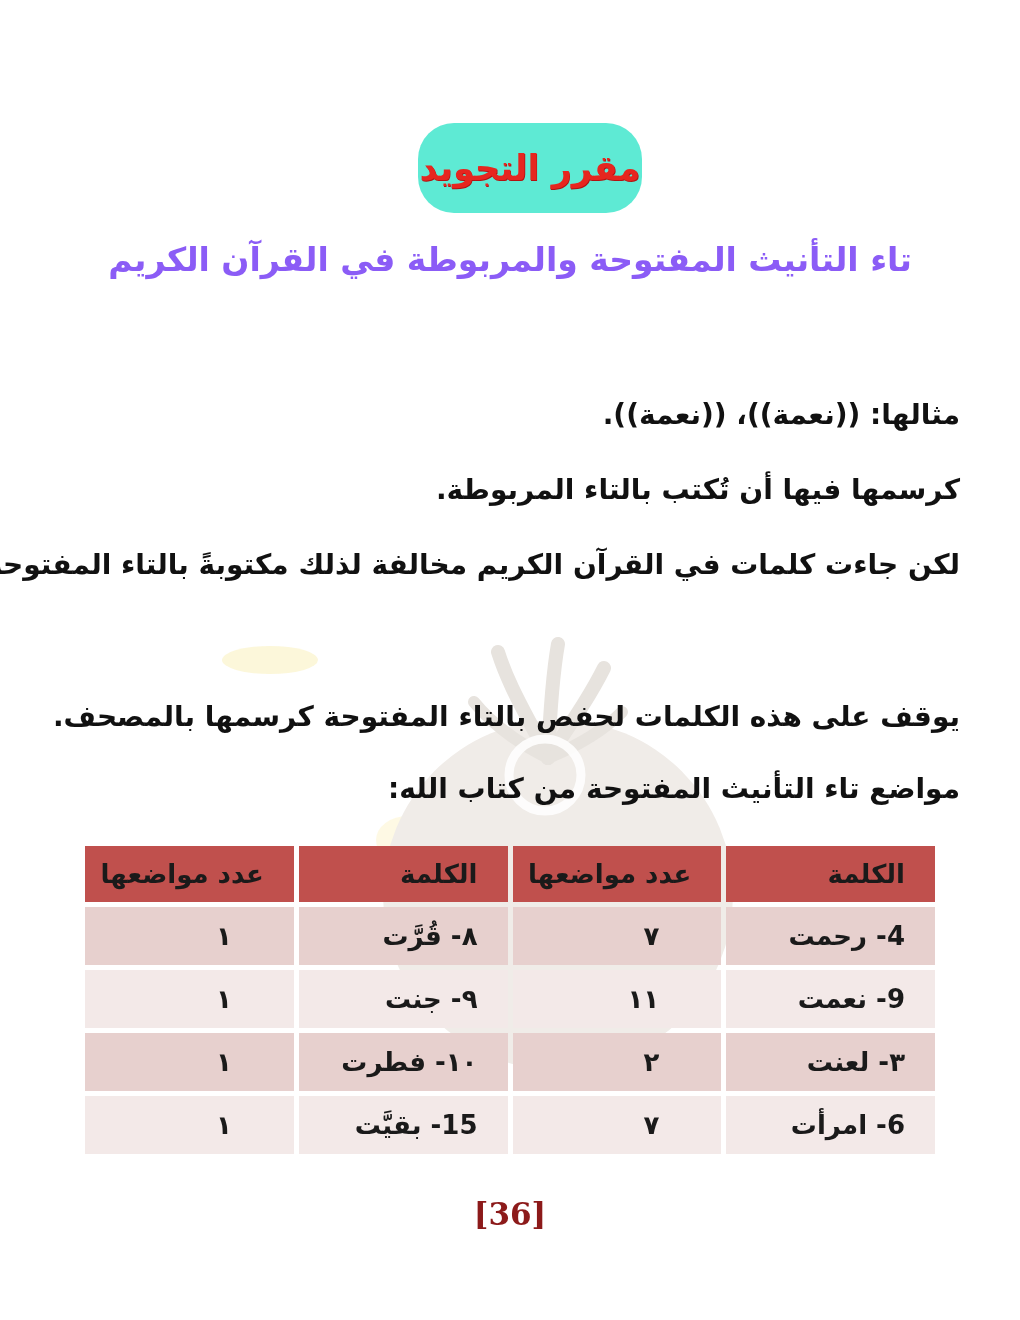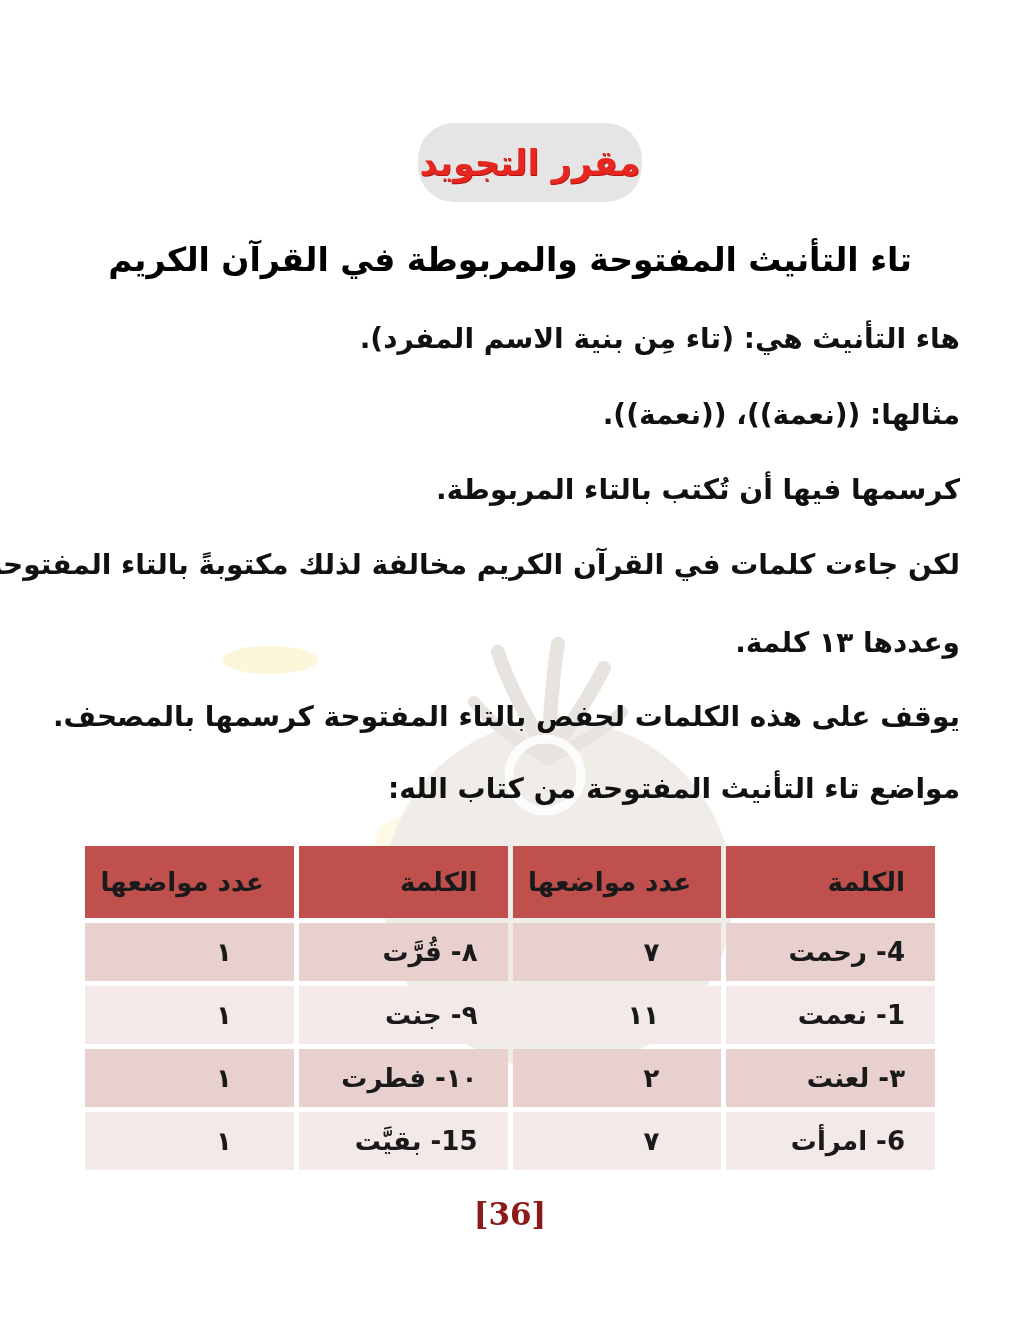--- a/index.html
+++ b/index.html
@@ -11,33 +11,33 @@
     overflow:hidden;
     font-family:"DejaVu Sans", sans-serif;
     direction:rtl;
   }
   
   .wm-under{position:absolute;inset:0;z-index:1;pointer-events:none;}
   .wm-over{position:absolute;inset:0;z-index:5;pointer-events:none;mix-blend-mode:multiply;opacity:.85;}
   
   .badge{
     position:absolute;z-index:4;
-    left:418px;top:123px;width:224px;height:79px;
-    background:#e5e5e5;border-radius:36px;
+    left:418px;top:123px;width:224px;height:90px;
+    background:#5eead4;border-radius:36px;
     display:flex;align-items:center;justify-content:center;
   }
   .badge span{
     color:#E6261F;font-size:35px;font-weight:bold;
     text-shadow:0.6px 0.6px 0 #b31212;
     white-space:nowrap;
   }
   
   .heading{
     position:absolute;z-index:4;top:240px;left:0;right:0;
-    text-align:center;color:#000000;
+    text-align:center;color:#8b5cf6;
     font-size:33px;font-weight:bold;white-space:nowrap;
   }
   .pline{
     position:absolute;z-index:4;right:60px;
     color:#111;font-size:28px;font-weight:bold;white-space:nowrap;
   }
   .p0{top:322px}.p1{top:398px}.p2{top:473px}.p3{top:548px}
   .p4{top:626px}.p5{top:700px}.p6{top:772px}
   
   .tbl{
@@ -46,21 +46,21 @@
     table-layout:fixed;
   }
   .tbl th,.tbl td{
     font-weight:bold;color:#1a1a1a;
     font-size:26px;
     height:58px;
     text-align:right;
     padding:0 30px 0 6px;
     white-space:nowrap;
   }
-  .tbl th{background:#C0504D;height:72px;}
+  .tbl th{background:#C0504D;height:56px;}
   .tbl tr.row-a td{background:#E7D0CE;}
   .tbl tr.row-b td{background:#F3E9E8;}
   .tbl td.count{padding-left:0;padding-right:62px;}
   
   .pagenum{
     position:absolute;z-index:4;left:0;right:0;top:1196px;
     text-align:center;direction:ltr;
     color:#8C1A1A;font-size:31px;font-weight:bold;
     font-family:"DejaVu Serif", serif;
   }
@@ -81,46 +81,44 @@
     <path d="M548 758 C582 744 604 730 622 712" stroke="#E7E3DE" stroke-width="12" fill="none" stroke-linecap="round"></path>
     <circle cx="545" cy="775" r="36" stroke="#FFFFFF" stroke-width="9" fill="none" opacity="0.85"></circle>
   </svg>
 
   <div class="badge">
     <span>مقرر التجويد</span>
   </div>
 
   <div class="heading">تاء التأنيث المفتوحة والمربوطة في القرآن الكريم</div>
 
-  <div class="pline p0">هاء التأنيث هي: (تاء مِن بنية الاسم المفرد).</div>
   <div class="pline p1">مثالها: ((نعمة))، ((نعمة)).</div>
   <div class="pline p2">كرسمها فيها أن تُكتب بالتاء المربوطة.</div>
   <div class="pline p3">لكن جاءت كلمات في القرآن الكريم مخالفة لذلك مكتوبةً بالتاء المفتوحة،</div>
-  <div class="pline p4">وعددها ١٣ كلمة.</div>
   <div class="pline p6">مواضع تاء التأنيث المفتوحة من كتاب الله:</div>
   <div class="pline p5">يوقف على هذه الكلمات لحفص بالتاء المفتوحة كرسمها بالمصحف.</div>
 
   <table class="tbl">
     <thead>
       <tr>
         <th>الكلمة</th>
         <th>عدد مواضعها</th>
         <th>الكلمة</th>
         <th>عدد مواضعها</th>
       </tr>
     </thead>
     <tbody>
       <tr class="row-a">
         <td>4- رحمت</td>
         <td class="count">٧</td>
         <td>٨- قُرَّت</td>
         <td class="count">١</td>
       </tr>
       <tr class="row-b">
-        <td>1- نعمت</td>
+        <td>9- نعمت</td>
         <td class="count">١١</td>
         <td>٩- جنت</td>
         <td class="count">١</td>
       </tr>
       <tr class="row-a">
         <td>٣- لعنت</td>
         <td class="count">٢</td>
         <td>١٠- فطرت</td>
         <td class="count">١</td>
       </tr>

